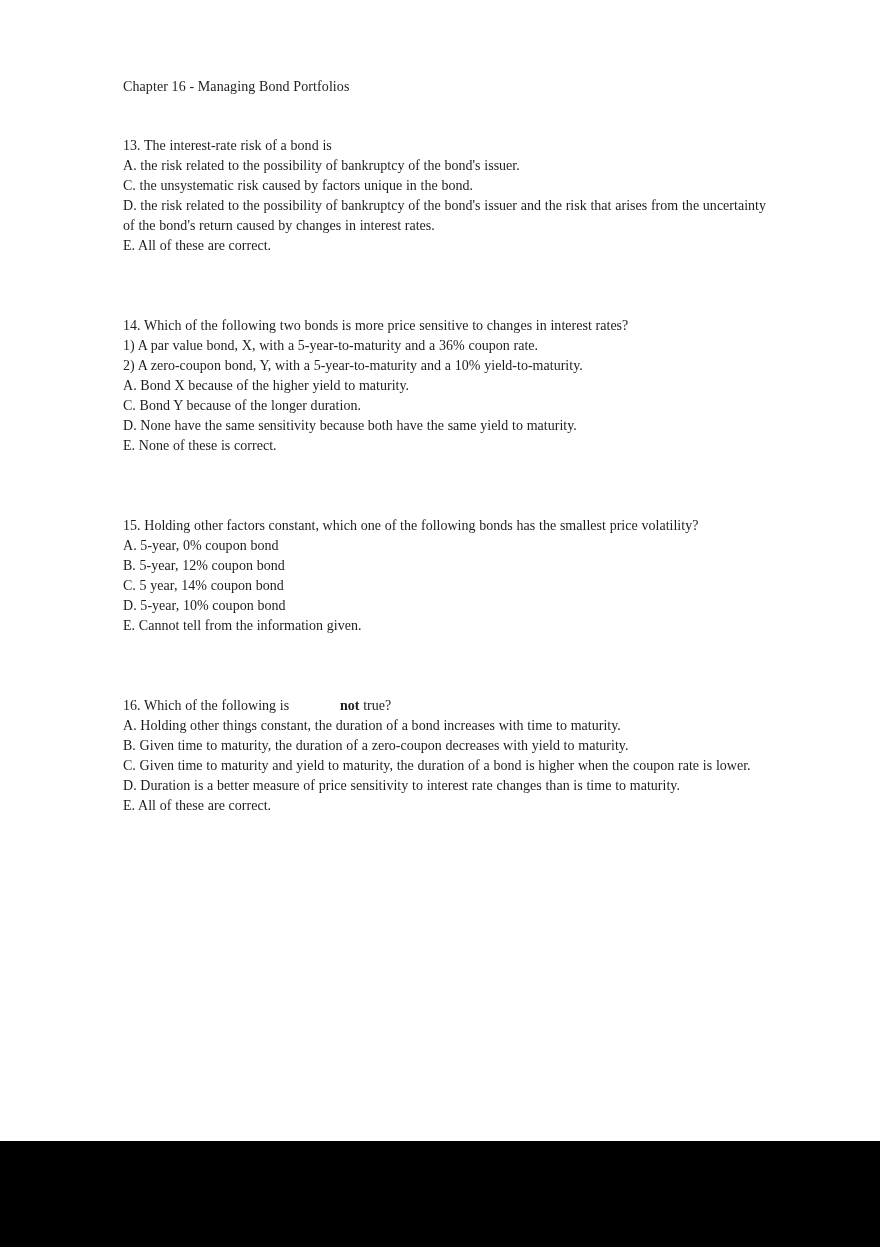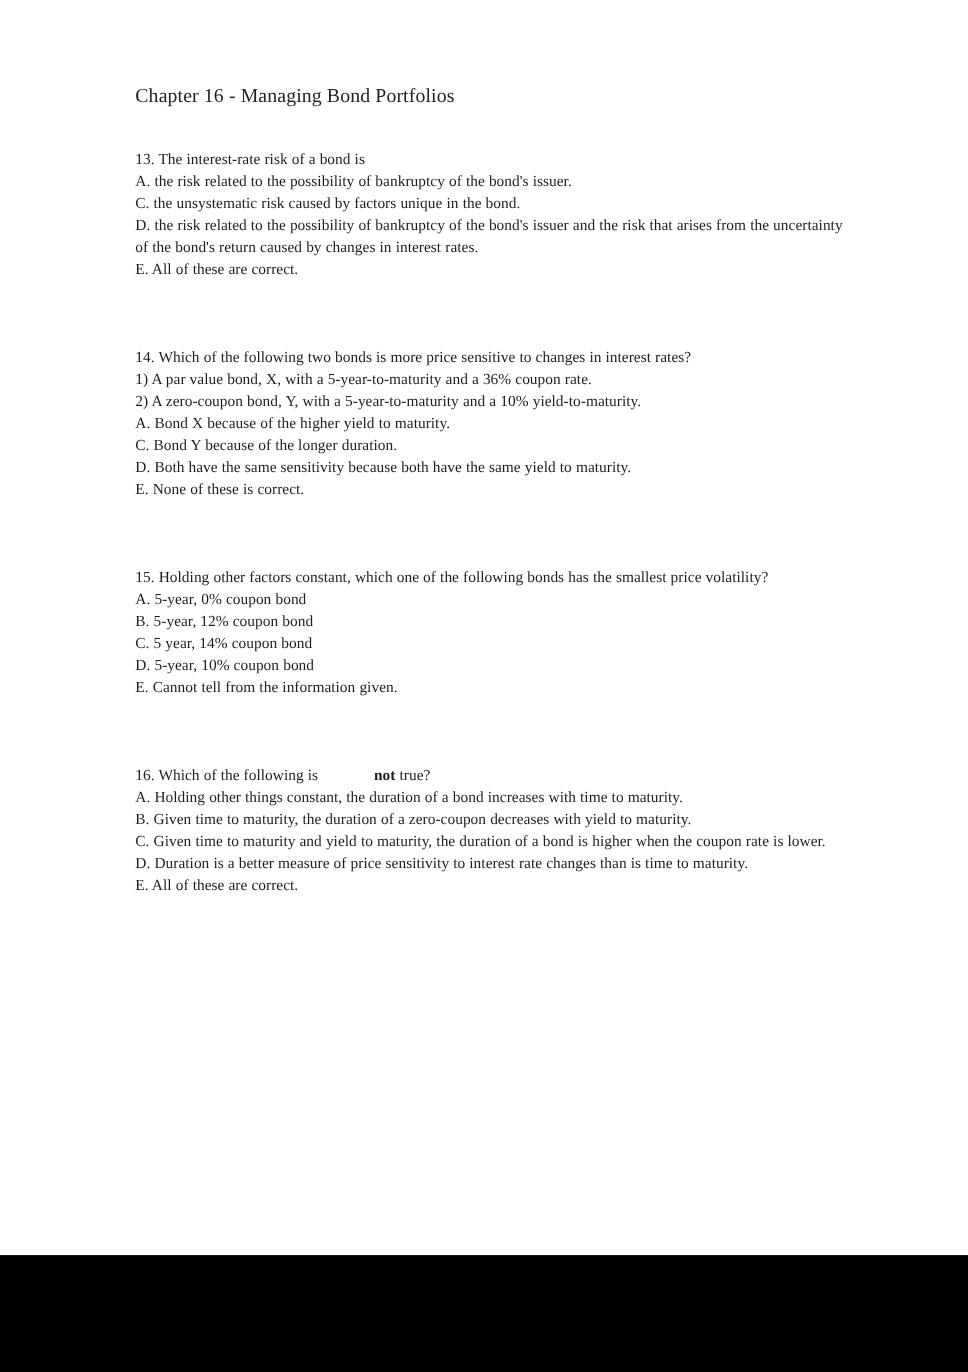--- a/index.html
+++ b/index.html
@@ -18,21 +18,21 @@
   .page {
     position: relative;
     width: 880px;
     height: 1247px;
     background: #ffffff;
   }
   .page-header {
     position: absolute;
     left: 123px;
     top: 78px;
-    font-size: 18px;
+    font-size: 14px;
     line-height: 18px;
     letter-spacing: 0.1px;
     color: #232323;
     white-space: nowrap;
   }
   .content {
     position: absolute;
     left: 123px;
     top: 136px;
     width: 648px;
@@ -83,21 +83,21 @@
       <div class="q-line">D. the risk related to the possibility of bankruptcy of the bond's issuer and the risk that arises from the uncertainty of the bond's return caused by changes in interest rates.</div>
       <div class="q-line">E. All of these are correct.</div>
     </div>
 
     <div class="question-block">
       <div class="q-line stem">14. Which of the following two bonds is more price sensitive to changes in interest rates?</div>
       <div class="q-line">1) A par value bond, X, with a 5-year-to-maturity and a 36% coupon rate.</div>
       <div class="q-line">2) A zero-coupon bond, Y, with a 5-year-to-maturity and a 10% yield-to-maturity.</div>
       <div class="q-line">A. Bond X because of the higher yield to maturity.</div>
       <div class="q-line">C. Bond Y because of the longer duration.</div>
-      <div class="q-line">D. Both have the same sensitivity because both have the same yield to maturity.</div>
+      <div class="q-line">D. None have the same sensitivity because both have the same yield to maturity.</div>
       <div class="q-line">E. None of these is correct.</div>
     </div>
 
     <div class="question-block">
       <div class="q-line stem">15. Holding other factors constant, which one of the following bonds has the smallest price volatility?</div>
       <div class="q-line">A. 5-year, 0% coupon bond</div>
       <div class="q-line">B. 5-year, 12% coupon bond</div>
       <div class="q-line">C. 5 year, 14% coupon bond</div>
       <div class="q-line">D. 5-year, 10% coupon bond</div>
       <div class="q-line">E. Cannot tell from the information given.</div>

